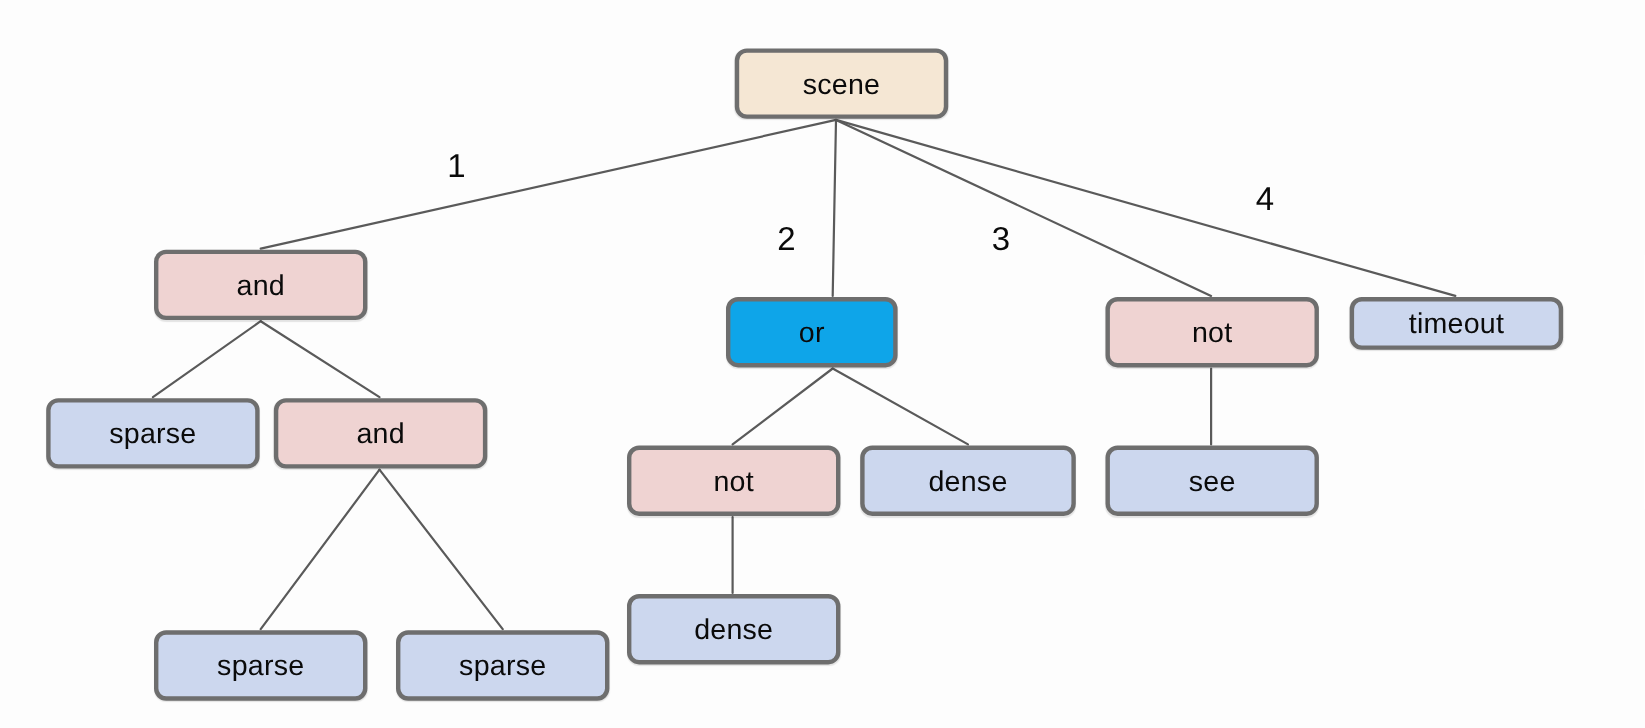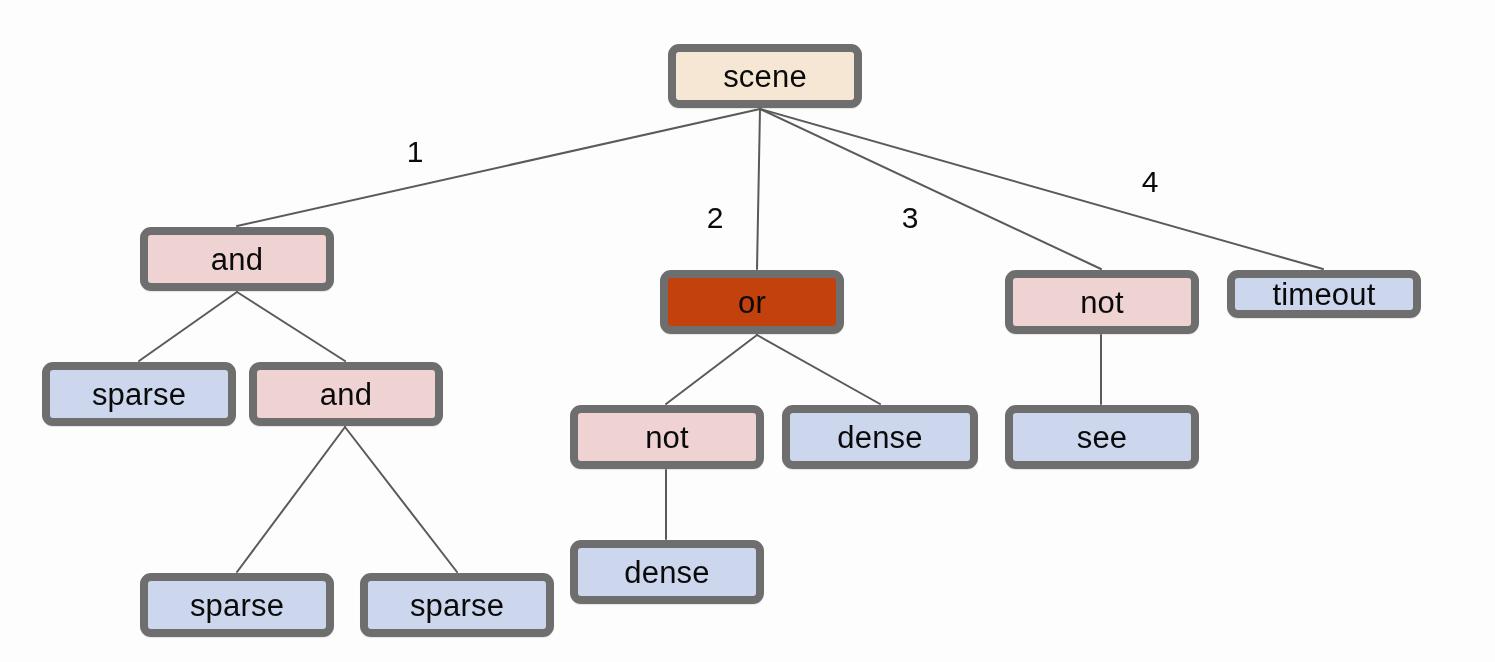--- a/index.html
+++ b/index.html
@@ -19,27 +19,27 @@
     position: absolute;
     left: 0;
     top: 0;
     width: 1495px;
     height: 662px;
     pointer-events: none;
   }
   .node {
     position: absolute;
     box-sizing: border-box;
-    border: 8px solid #701a75;
+    border: 4px solid #701a75;
     border-radius: 11px;
     display: flex;
     align-items: center;
     justify-content: center;
     color: #0a0a0a;
-    font-size: 31px;
+    font-size: 26px;
     line-height: 1;
     letter-spacing: 0.2px;
     white-space: nowrap;
     box-shadow: 0 1px 1px rgba(0,0,0,0.10);
   }
   .edge-label {
     position: absolute;
     color: #0a0a0a;
     font-size: 30px;
     line-height: 1;
@@ -61,21 +61,21 @@
       <line x1="345" y1="427" x2="237" y2="572" stroke="#5a5a5a" stroke-width="2" stroke-linecap="round"></line>
       <line x1="345" y1="427" x2="457" y2="572" stroke="#5a5a5a" stroke-width="2" stroke-linecap="round"></line>
       <line x1="757" y1="335" x2="666" y2="404" stroke="#5a5a5a" stroke-width="2" stroke-linecap="round"></line>
       <line x1="757" y1="335" x2="880" y2="404" stroke="#5a5a5a" stroke-width="2" stroke-linecap="round"></line>
       <line x1="666" y1="470" x2="666" y2="539" stroke="#5a5a5a" stroke-width="2" stroke-linecap="round"></line>
       <line x1="1101" y1="335" x2="1101" y2="404" stroke="#5a5a5a" stroke-width="2" stroke-linecap="round"></line>
     </svg>
   <div id="node-layer">
       <div class="node node-root" style="left: 668px; top: 44px; width: 194px; height: 64px; background: rgb(245, 231, 212); border-color: rgb(110, 110, 110); color: rgb(10, 10, 10);">scene</div>
       <div class="node node-operator" style="left: 140px; top: 227px; width: 194px; height: 64px; background: rgb(239, 211, 210); border-color: rgb(110, 110, 110); color: rgb(10, 10, 10);">and</div>
-      <div class="node node-operator" style="left: 660px; top: 270px; width: 184px; height: 64px; background: #c2410c; border-color: rgb(110, 110, 110); color: rgb(10, 10, 10);">or</div>
+      <div class="node node-operator" style="left: 660px; top: 270px; width: 156px; height: 64px; background: #0ea5e9; border-color: rgb(110, 110, 110); color: rgb(10, 10, 10);">or</div>
       <div class="node node-operator" style="left: 1005px; top: 270px; width: 194px; height: 64px; background: rgb(239, 211, 210); border-color: rgb(110, 110, 110); color: rgb(10, 10, 10);">not</div>
       <div class="node node-leaf" style="left: 1227px; top: 270px; width: 194px; height: 48px; background: rgb(204, 215, 238); border-color: rgb(110, 110, 110); color: rgb(10, 10, 10);">timeout</div>
       <div class="node node-leaf" style="left: 42px; top: 362px; width: 194px; height: 64px; background: rgb(204, 215, 238); border-color: rgb(110, 110, 110); color: rgb(10, 10, 10);">sparse</div>
       <div class="node node-operator" style="left: 249px; top: 362px; width: 194px; height: 64px; background: rgb(239, 211, 210); border-color: rgb(110, 110, 110); color: rgb(10, 10, 10);">and</div>
       <div class="node node-operator" style="left: 570px; top: 405px; width: 194px; height: 64px; background: rgb(239, 211, 210); border-color: rgb(110, 110, 110); color: rgb(10, 10, 10);">not</div>
       <div class="node node-leaf" style="left: 782px; top: 405px; width: 196px; height: 64px; background: rgb(204, 215, 238); border-color: rgb(110, 110, 110); color: rgb(10, 10, 10);">dense</div>
       <div class="node node-leaf" style="left: 1005px; top: 405px; width: 194px; height: 64px; background: rgb(204, 215, 238); border-color: rgb(110, 110, 110); color: rgb(10, 10, 10);">see</div>
       <div class="node node-leaf" style="left: 570px; top: 540px; width: 194px; height: 64px; background: rgb(204, 215, 238); border-color: rgb(110, 110, 110); color: rgb(10, 10, 10);">dense</div>
       <div class="node node-leaf" style="left: 140px; top: 573px; width: 194px; height: 64px; background: rgb(204, 215, 238); border-color: rgb(110, 110, 110); color: rgb(10, 10, 10);">sparse</div>
       <div class="node node-leaf" style="left: 360px; top: 573px; width: 194px; height: 64px; background: rgb(204, 215, 238); border-color: rgb(110, 110, 110); color: rgb(10, 10, 10);">sparse</div>

